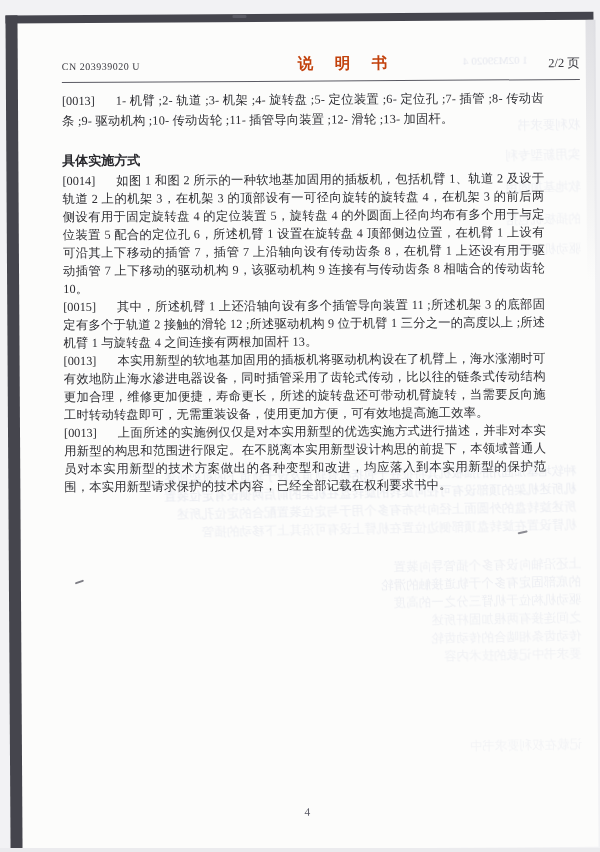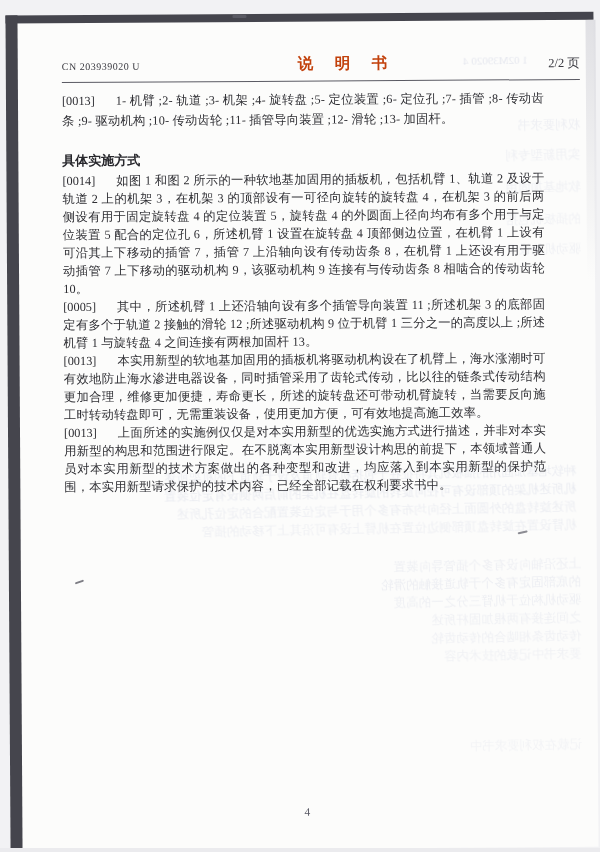--- a/index.html
+++ b/index.html
@@ -115,21 +115,21 @@
 
     <div class="content">
       <p class="para p13">
         <span class="plabel">[0013]</span><span>1- 机臂 ;2- 轨道 ;3- 机架 ;4- 旋转盘 ;5- 定位装置 ;6- 定位孔 ;7- 插管 ;8- 传动齿条 ;9- 驱动机构 ;10- 传动齿轮 ;11- 插管导向装置 ;12- 滑轮 ;13- 加固杆。</span>
       </p>
       <h3 class="sect">具体实施方式</h3>
       <p class="para">
         <span class="plabel">[0014]</span><span>如图 1 和图 2 所示的一种软地基加固用的插板机，包括机臂 1、轨道 2 及设于轨道 2 上的机架 3，在机架 3 的顶部设有一可径向旋转的旋转盘 4，在机架 3 的前后两侧设有用于固定旋转盘 4 的定位装置 5，旋转盘 4 的外圆面上径向均布有多个用于与定位装置 5 配合的定位孔 6，所述机臂 1 设置在旋转盘 4 顶部侧边位置，在机臂 1 上设有可沿其上下移动的插管 7，插管 7 上沿轴向设有传动齿条 8，在机臂 1 上还设有用于驱动插管 7 上下移动的驱动机构 9，该驱动机构 9 连接有与传动齿条 8 相啮合的传动齿轮 10。</span>
       </p>
       <p class="para">
-        <span class="plabel">[0005]</span><span>其中，所述机臂 1 上还沿轴向设有多个插管导向装置 11 ;所述机架 3 的底部固定有多个于轨道 2 接触的滑轮 12 ;所述驱动机构 9 位于机臂 1 三分之一的高度以上 ;所述机臂 1 与旋转盘 4 之间连接有两根加固杆 13。</span>
+        <span class="plabel">[0015]</span><span>其中，所述机臂 1 上还沿轴向设有多个插管导向装置 11 ;所述机架 3 的底部固定有多个于轨道 2 接触的滑轮 12 ;所述驱动机构 9 位于机臂 1 三分之一的高度以上 ;所述机臂 1 与旋转盘 4 之间连接有两根加固杆 13。</span>
       </p>
       <p class="para">
         <span class="plabel">[0013]</span><span>本实用新型的软地基加固用的插板机将驱动机构设在了机臂上，海水涨潮时可有效地防止海水渗进电器设备，同时插管采用了齿轮式传动，比以往的链条式传动结构更加合理，维修更加便捷，寿命更长，所述的旋转盘还可带动机臂旋转，当需要反向施工时转动转盘即可，无需重装设备，使用更加方便，可有效地提高施工效率。</span>
       </p>
       <p class="para">
         <span class="plabel">[0013]</span><span>上面所述的实施例仅仅是对本实用新型的优选实施方式进行描述，并非对本实用新型的构思和范围进行限定。在不脱离本实用新型设计构思的前提下，本领域普通人员对本实用新型的技术方案做出的各种变型和改进，均应落入到本实用新型的保护范围，本实用新型请求保护的技术内容，已经全部记载在权利要求书中。</span>
       </p>
     </div>
 
     <div class="footer">4</div>

